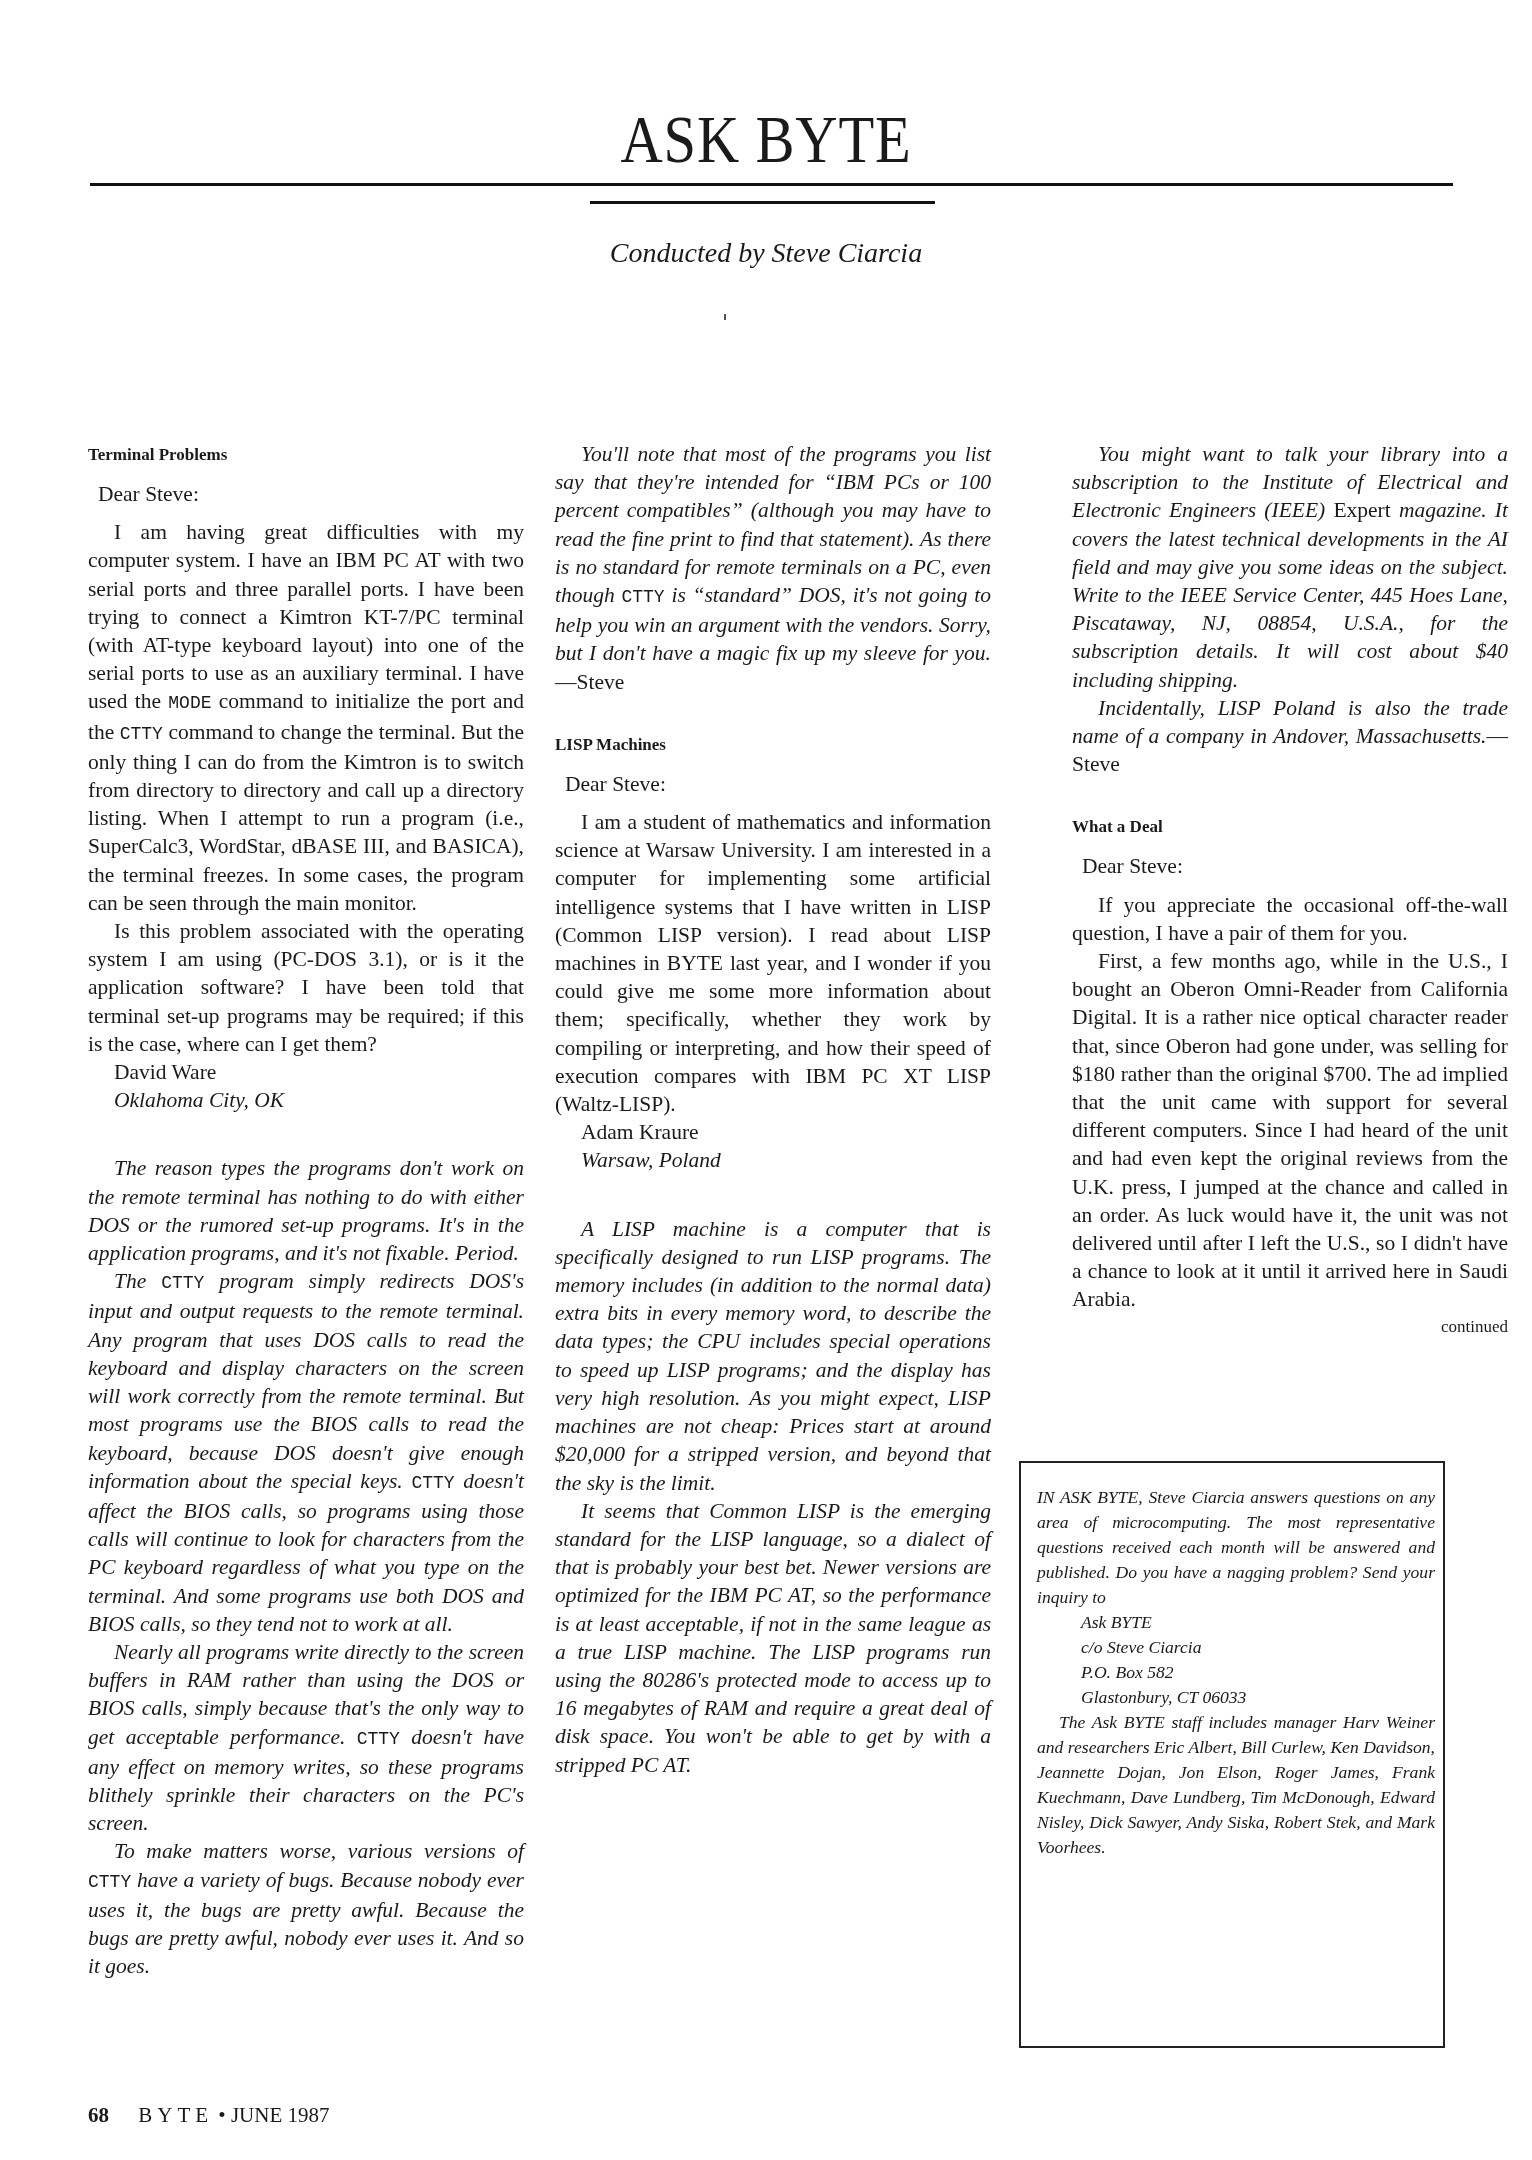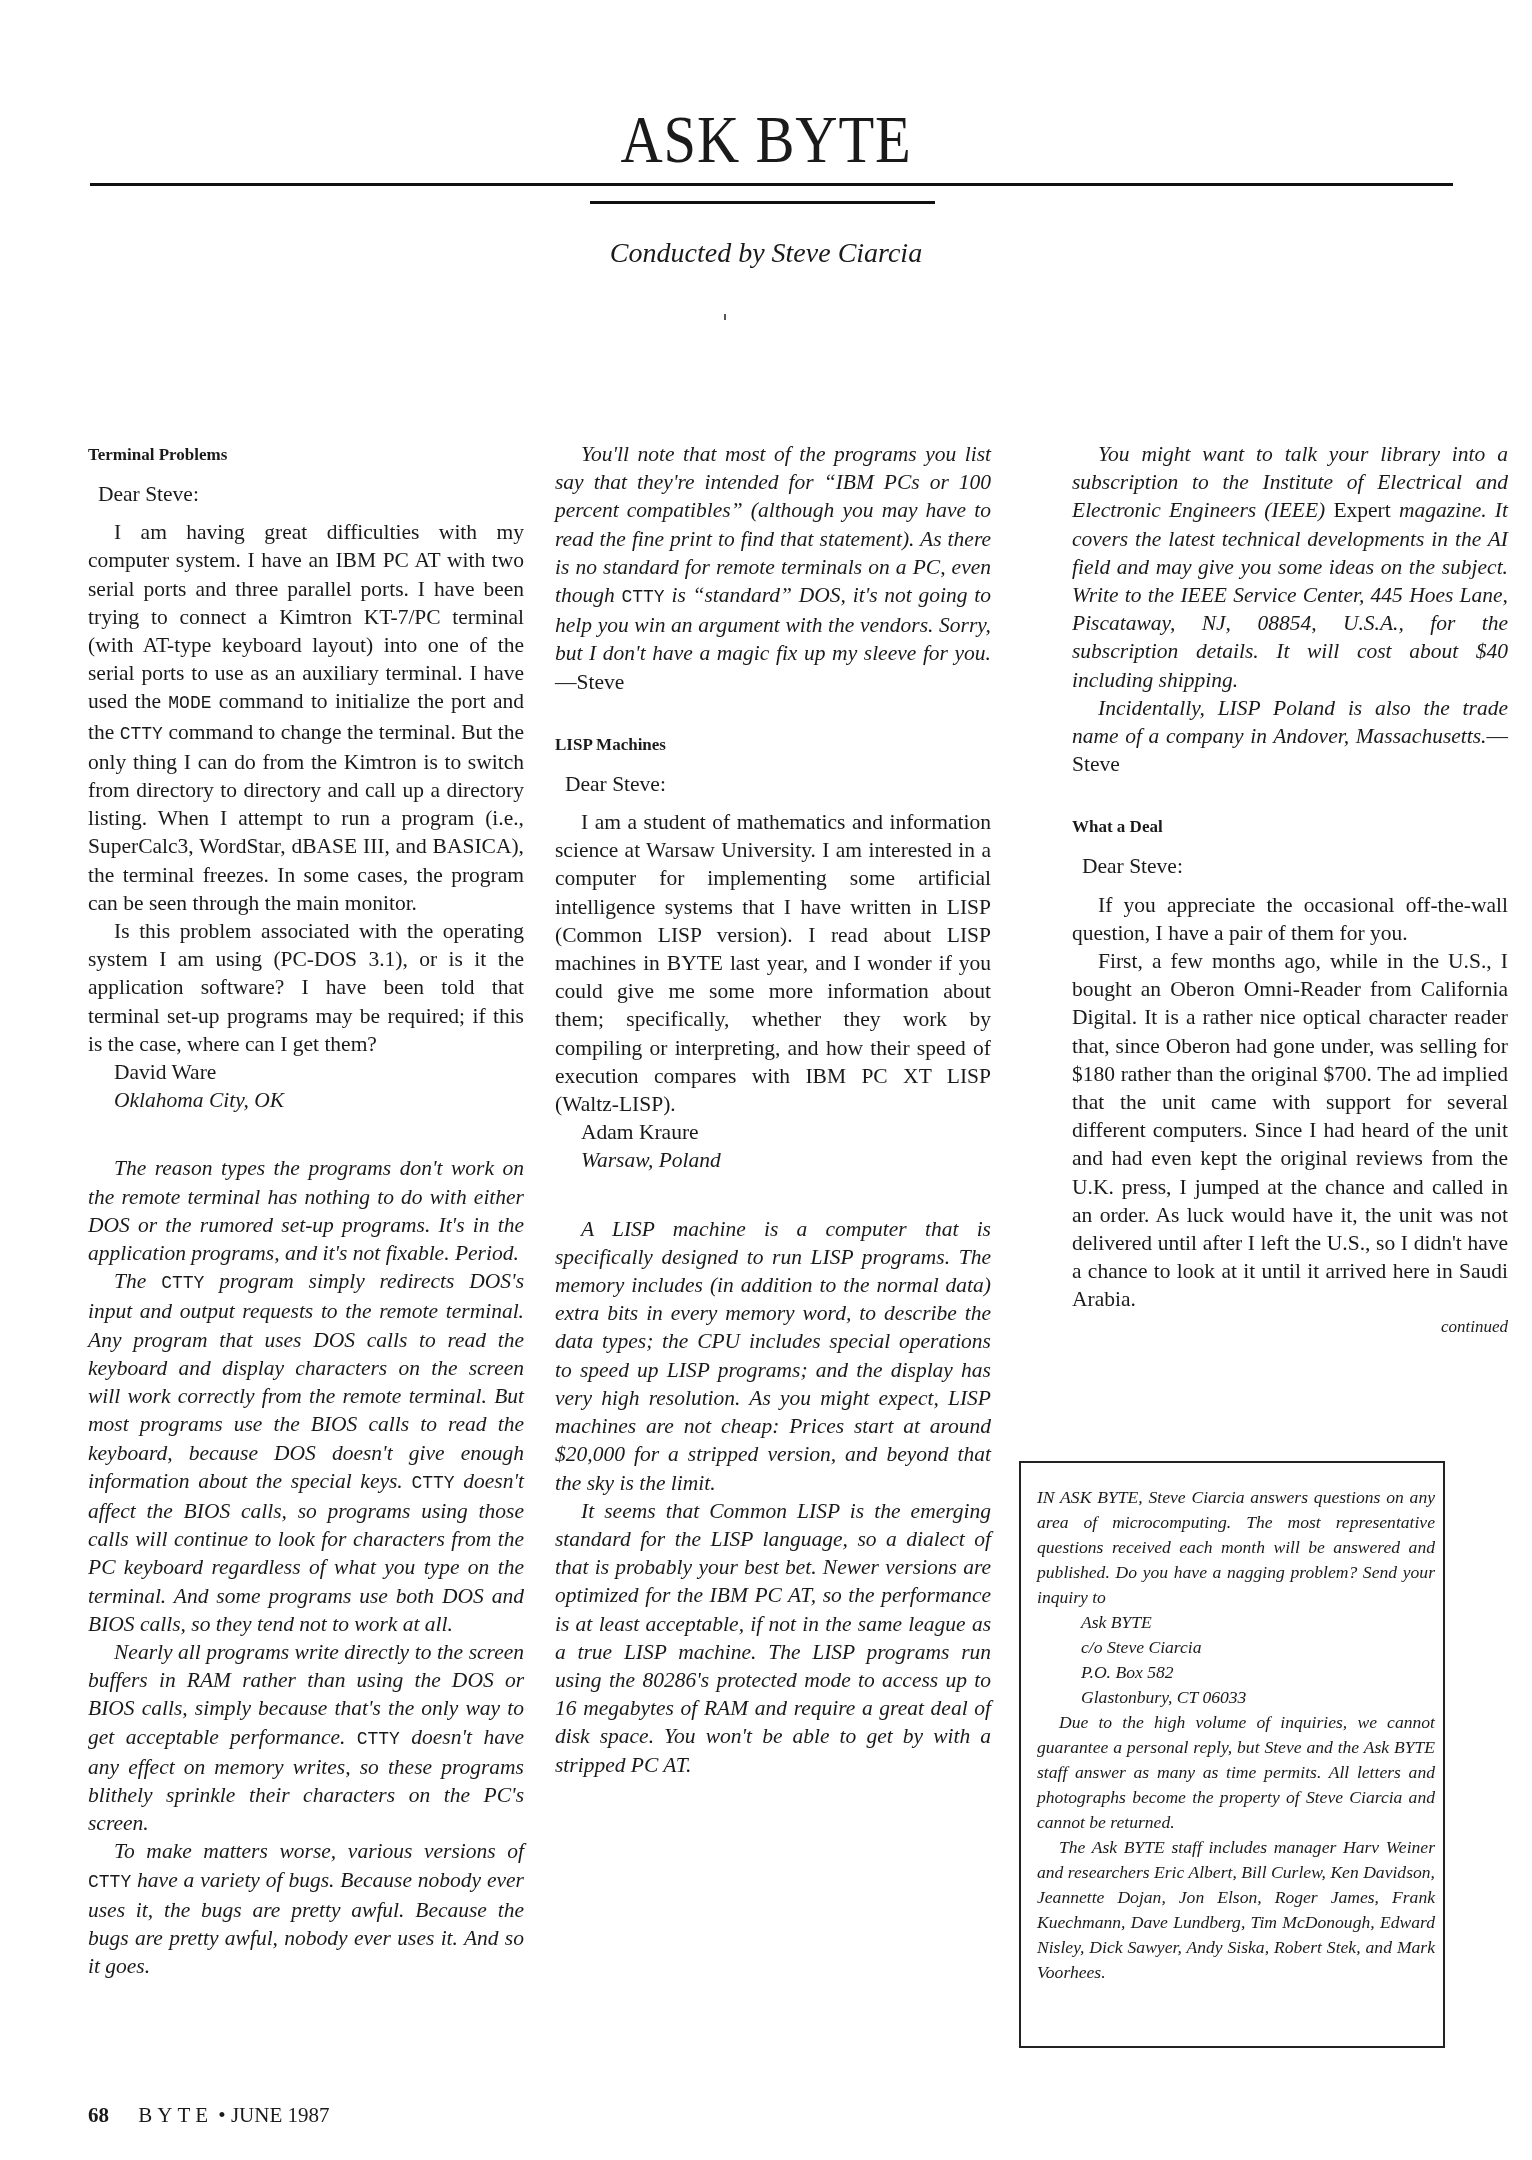--- a/index.html
+++ b/index.html
@@ -27,21 +27,21 @@
   .col2 { left: 555px; }
   .col3 { left: 1072px; }
   .col p { margin: 0; text-align: justify; text-indent: 26px; hyphens: manual; }
   .col h2 { margin: 0; font-size: 17px; line-height: 30px; font-weight: bold; }
   .salute { margin: 10px; }
   .it { font-style: italic; }
   .mono { font-family: "Liberation Mono", "DejaVu Sans Mono", monospace; font-style: normal; font-size: 18px; }
   .sig { text-align: right; margin: 0; }
   .gap { height: 40px; }
   .gap-sm { height: 34px; }
-  .continued { text-align: right; font-style: italic; font-size: 17px; line-height: 22px; margin-top: 2px; }
+  .continued { text-align: right; font-size: 17px; line-height: 22px; margin-top: 2px; }
 
   .infobox {
     position: absolute; left: 1019px; top: 1461px; width: 422px; height: 583px;
     border: 2px solid #222; padding: 0; box-sizing: content-box;
   }
   .infobox-inner { position: absolute; left: 16px; top: 22px; width: 398px; font-style: italic; font-size: 17.6px; line-height: 25px; }
   .infobox-inner p { margin: 0; text-align: justify; }
   .infobox-inner p.ind { text-indent: 22px; }
   .addr { padding-left: 44px; }
 
@@ -98,21 +98,20 @@
 
 <div class="infobox">
   <div class="infobox-inner">
     <p>IN ASK BYTE, Steve Ciarcia answers questions on any area of microcomputing. The most representative questions received each month will be answered and published. Do you have a nagging problem? Send your inquiry to</p>
     <div class="addr">
       <div>Ask BYTE</div>
       <div>c/o Steve Ciarcia</div>
       <div>P.O. Box 582</div>
       <div>Glastonbury, CT 06033</div>
     </div>
-    <p class="ind">Due to the high volume of inquiries, we cannot guarantee a personal reply, but Steve and the Ask BYTE staff answer as many as time permits. All letters and photographs become the property of Steve Ciarcia and cannot be returned.</p>
     <p class="ind">The Ask BYTE staff includes manager Harv Weiner and researchers Eric Albert, Bill Curlew, Ken Davidson, Jeannette Dojan, Jon Elson, Roger James, Frank Kuechmann, Dave Lundberg, Tim McDonough, Edward Nisley, Dick Sawyer, Andy Siska, Robert Stek, and Mark Voorhees.</p>
   </div>
 </div>
 
 <div class="footer">
   <span class="pg">68</span>
   <span class="mag">BYTE</span>
   <span>•</span>
   <span>JUNE 1987</span>
 </div>

